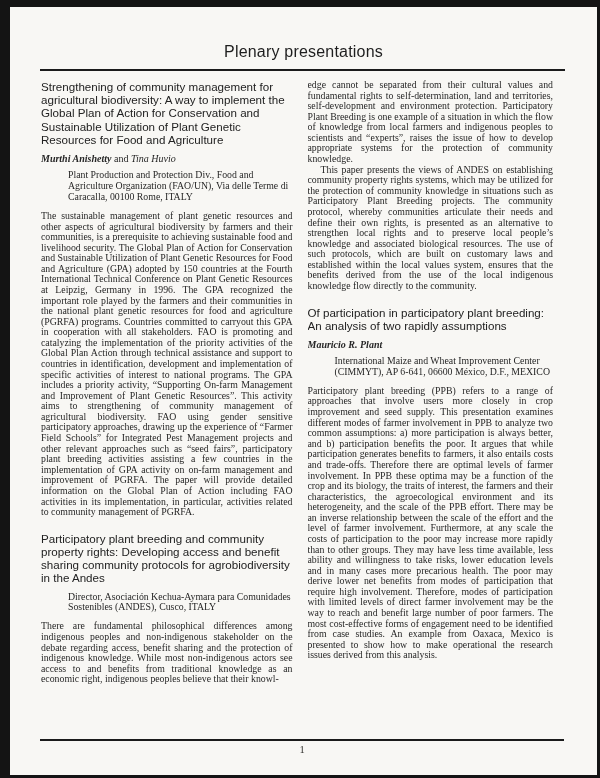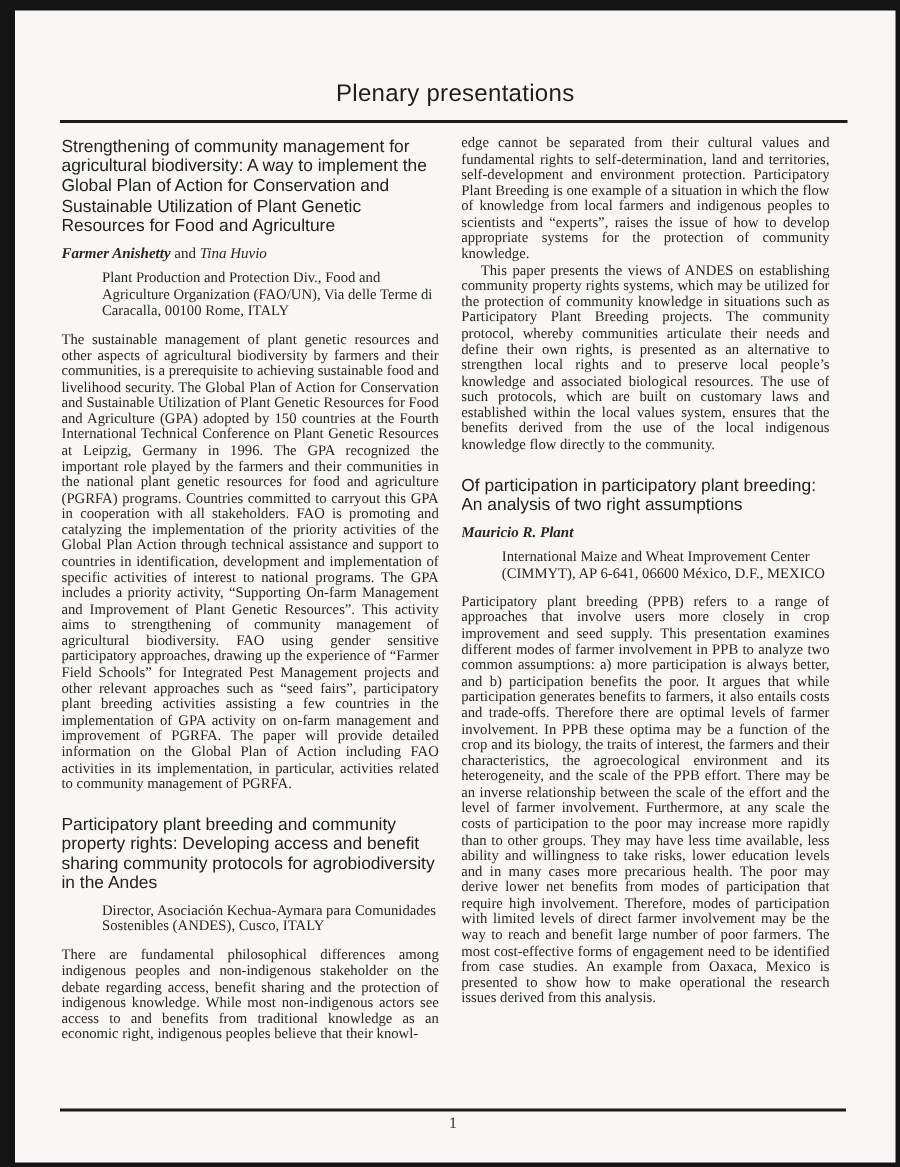--- a/index.html
+++ b/index.html
@@ -6,21 +6,21 @@
   html,body { width:600px; height:778px; background:#444; }
   .frame {
     position:relative; width:600px; height:778px;
     background:#141414; overflow:hidden;
     font-family:"Liberation Serif", serif; color:#262626;
   }
   .page {
     position:absolute; left:10px; top:7px; width:587px; height:768px;
     background:#f8f7f4; overflow:hidden;
   }
-  .header { padding-top:47px; text-align:center; }
+  .header { padding-top:36px; text-align:center; }
   .page-title {
     font-family:"Liberation Sans", sans-serif;
     font-size:16px; color:#1e1e1e; letter-spacing:0.2px;
   }
   .rule { height:2px; background:#1b1b1b; }
   .header-rule { margin:8px 32px 0 30px; }
   .columns {
     display:flex; gap:15px; margin-top:9px;
     padding:0 44px 0 31px; height:645px; overflow:hidden;
   }
@@ -59,21 +59,21 @@
       <div class="rule header-rule"></div>
     </div>
 
     <div class="columns">
 
       <div class="col col-left">
 
         <div>
           <h2 class="abstract-heading">Strengthening of community management for agricultural biodiversity: A way to implement the Global Plan of Action for Conservation and Sustainable Utilization of Plant Genetic Resources for Food and Agriculture</h2>
           <p class="authors">
-            <span class="author-primary">Farmer Anishetty</span><span class="author-connector"> and </span><span class="author-secondary">Tina Huvio</span>
+            <span class="author-primary">Murthi Anishetty</span><span class="author-connector"> and </span><span class="author-secondary">Tina Huvio</span>
           </p>
           <p class="affiliation">Plant Production and Protection Div., Food and Agriculture Organization (FAO/UN), Via delle Terme di Caracalla, 00100 Rome, ITALY</p>
           <p class="body-text">The sustainable management of plant genetic resources and other aspects of agricultural biodiversity by farmers and their communities, is a prerequisite to achieving sustainable food and livelihood security. The Global Plan of Action for Conservation and Sustainable Utilization of Plant Genetic Resources for Food and Agriculture (GPA) adopted by 150 countries at the Fourth International Technical Conference on Plant Genetic Resources at Leipzig, Germany in 1996. The GPA recognized the important role played by the farmers and their communities in the national plant genetic resources for food and agriculture (PGRFA) programs. Countries committed to carryout this GPA in cooperation with all stakeholders. FAO is promoting and catalyzing the implementation of the priority activities of the Global Plan Action through technical assistance and support to countries in identification, development and implementation of specific activities of interest to national programs. The GPA includes a priority activity, “Supporting On-farm Management and Improvement of Plant Genetic Resources”. This activity aims to strengthening of community management of agricultural biodiversity. FAO using gender sensitive participatory approaches, drawing up the experience of “Farmer Field Schools” for Integrated Pest Management projects and other relevant approaches such as “seed fairs”, participatory plant breeding activities assisting a few countries in the implementation of GPA activity on on-farm management and improvement of PGRFA. The paper will provide detailed information on the Global Plan of Action including FAO activities in its implementation, in particular, activities related to community management of PGRFA.</p>
         </div>
 
         <div class="section-gap">
           <h2 class="abstract-heading">Participatory plant breeding and community property rights: Developing access and benefit sharing community protocols for agrobiodiversity in the Andes</h2>
           <p class="affiliation">Director, Asociación Kechua-Aymara para Comunidades Sostenibles (ANDES), Cusco, ITALY</p>
           <p class="body-text">There are fundamental philosophical differences among indigenous peoples and non-indigenous stakeholder on the debate regarding access, benefit sharing and the protection of indigenous knowledge. While most non-indigenous actors see access to and benefits from traditional knowledge as an economic right, indigenous peoples believe that their knowl-</p>
         </div>
@@ -81,21 +81,21 @@
       </div>
 
       <div class="col col-right">
 
         <div>
           <p class="body-text">edge cannot be separated from their cultural values and fundamental rights to self-determination, land and territories, self-development and environment protection. Participatory Plant Breeding is one example of a situation in which the flow of knowledge from local farmers and indigenous peoples to scientists and “experts”, raises the issue of how to develop appropriate systems for the protection of community knowledge.</p>
           <p class="body-text para-indent">This paper presents the views of ANDES on establishing community property rights systems, which may be utilized for the protection of community knowledge in situations such as Participatory Plant Breeding projects. The community protocol, whereby communities articulate their needs and define their own rights, is presented as an alternative to strengthen local rights and to preserve local people’s knowledge and associated biological resources. The use of such protocols, which are built on customary laws and established within the local values system, ensures that the benefits derived from the use of the local indigenous knowledge flow directly to the community.</p>
         </div>
 
         <div class="section-gap">
-          <h2 class="abstract-heading">Of participation in participatory plant breeding: An analysis of two right assumptions</h2>
+          <h2 class="abstract-heading">Of participation in participatory plant breeding: An analysis of two rapidly assumptions</h2>
           <p class="authors">
             <span class="author-primary">Mauricio R. Plant</span>
           </p>
           <p class="affiliation">International Maize and Wheat Improvement Center (CIMMYT), AP 6-641, 06600 México, D.F., MEXICO</p>
           <p class="body-text">Participatory plant breeding (PPB) refers to a range of approaches that involve users more closely in crop improvement and seed supply. This presentation examines different modes of farmer involvement in PPB to analyze two common assumptions: a) more participation is always better, and b) participation benefits the poor. It argues that while participation generates benefits to farmers, it also entails costs and trade-offs. Therefore there are optimal levels of farmer involvement. In PPB these optima may be a function of the crop and its biology, the traits of interest, the farmers and their characteristics, the agroecological environment and its heterogeneity, and the scale of the PPB effort. There may be an inverse relationship between the scale of the effort and the level of farmer involvement. Furthermore, at any scale the costs of participation to the poor may increase more rapidly than to other groups. They may have less time available, less ability and willingness to take risks, lower education levels and in many cases more precarious health. The poor may derive lower net benefits from modes of participation that require high involvement. Therefore, modes of participation with limited levels of direct farmer involvement may be the way to reach and benefit large number of poor farmers. The most cost-effective forms of engagement need to be identified from case studies. An example from Oaxaca, Mexico is presented to show how to make operational the research issues derived from this analysis.</p>
         </div>
 
       </div>
 
     </div>

